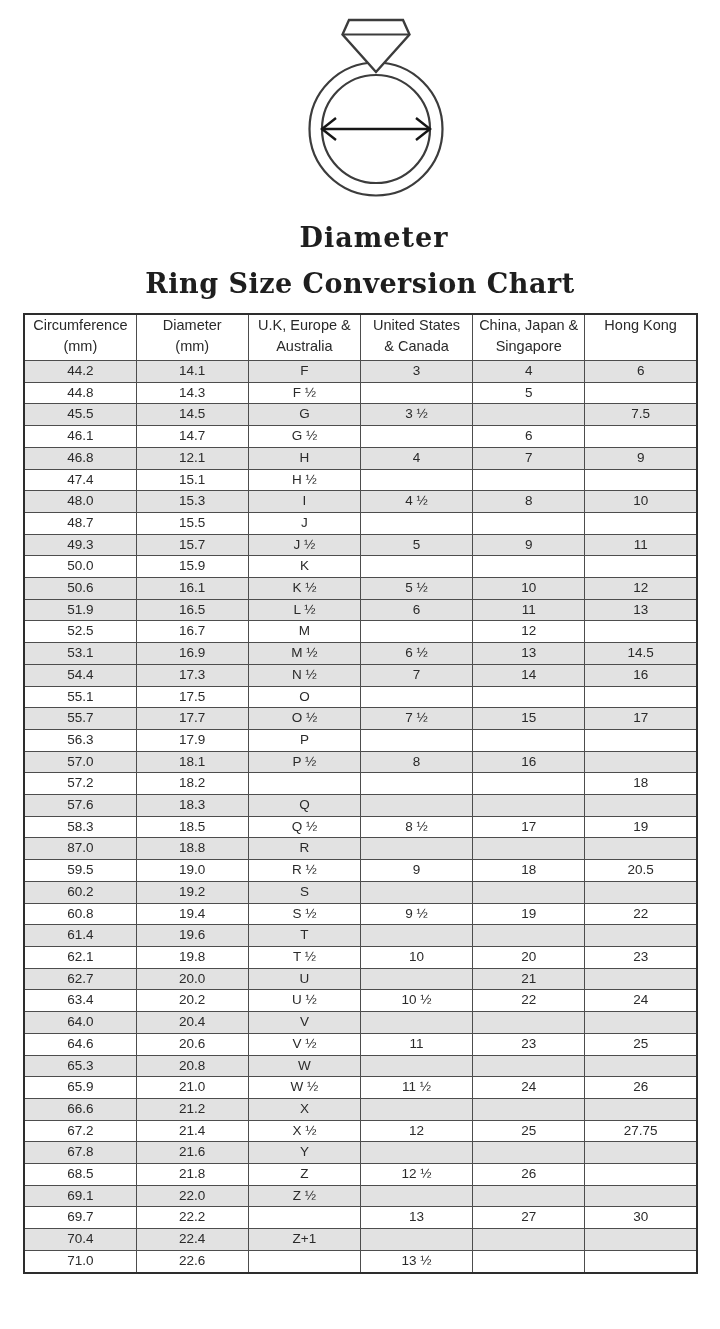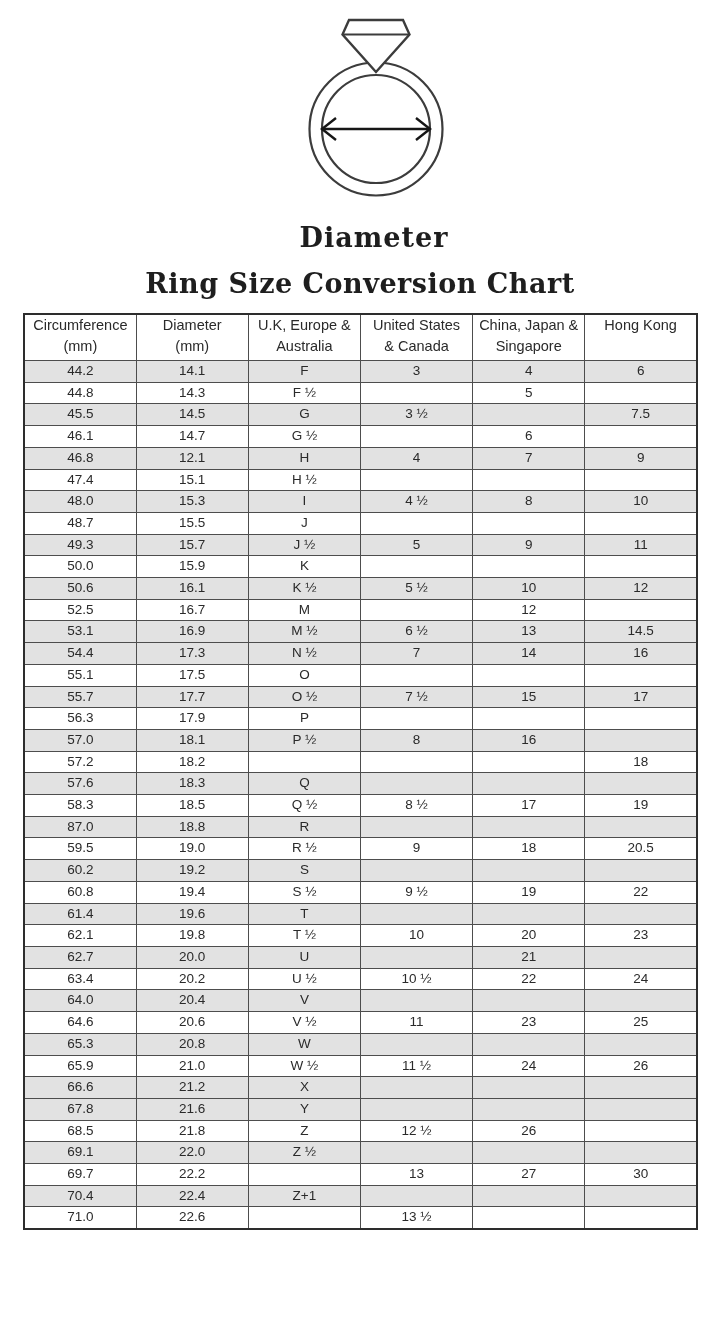--- a/index.html
+++ b/index.html
@@ -218,20 +218,28 @@
         <td></td>
       </tr>
       <tr class="shaded">
         <td>50.6</td>
         <td>16.1</td>
         <td>K ½</td>
         <td>5 ½</td>
         <td>10</td>
         <td>12</td>
       </tr>
+      <tr class="shaded">
+        <td>51.9</td>
+        <td>16.5</td>
+        <td>L ½</td>
+        <td>6</td>
+        <td>11</td>
+        <td>13</td>
+      </tr>
       <tr>
         <td>52.5</td>
         <td>16.7</td>
         <td>M</td>
         <td></td>
         <td>12</td>
         <td></td>
       </tr>
       <tr class="shaded">
         <td>53.1</td>
@@ -402,20 +410,28 @@
         <td>26</td>
       </tr>
       <tr class="shaded">
         <td>66.6</td>
         <td>21.2</td>
         <td>X</td>
         <td></td>
         <td></td>
         <td></td>
       </tr>
+      <tr>
+        <td>67.2</td>
+        <td>21.4</td>
+        <td>X ½</td>
+        <td>12</td>
+        <td>25</td>
+        <td>27.75</td>
+      </tr>
       <tr class="shaded">
         <td>67.8</td>
         <td>21.6</td>
         <td>Y</td>
         <td></td>
         <td></td>
         <td></td>
       </tr>
       <tr>
         <td>68.5</td>

